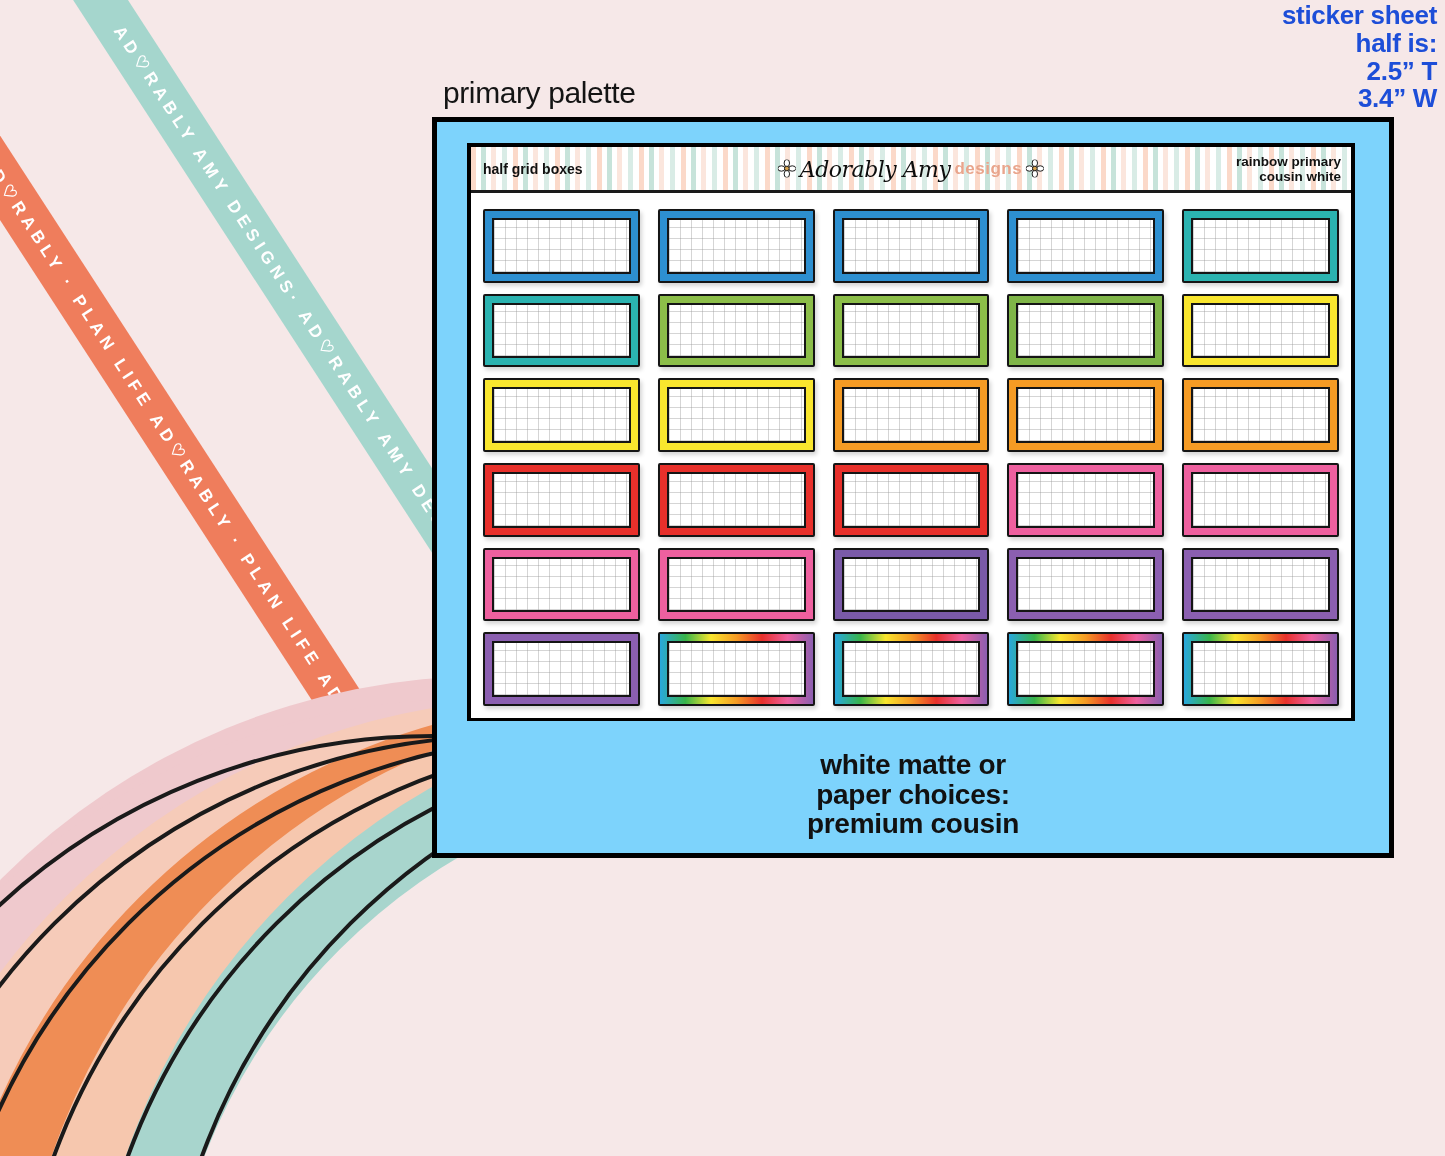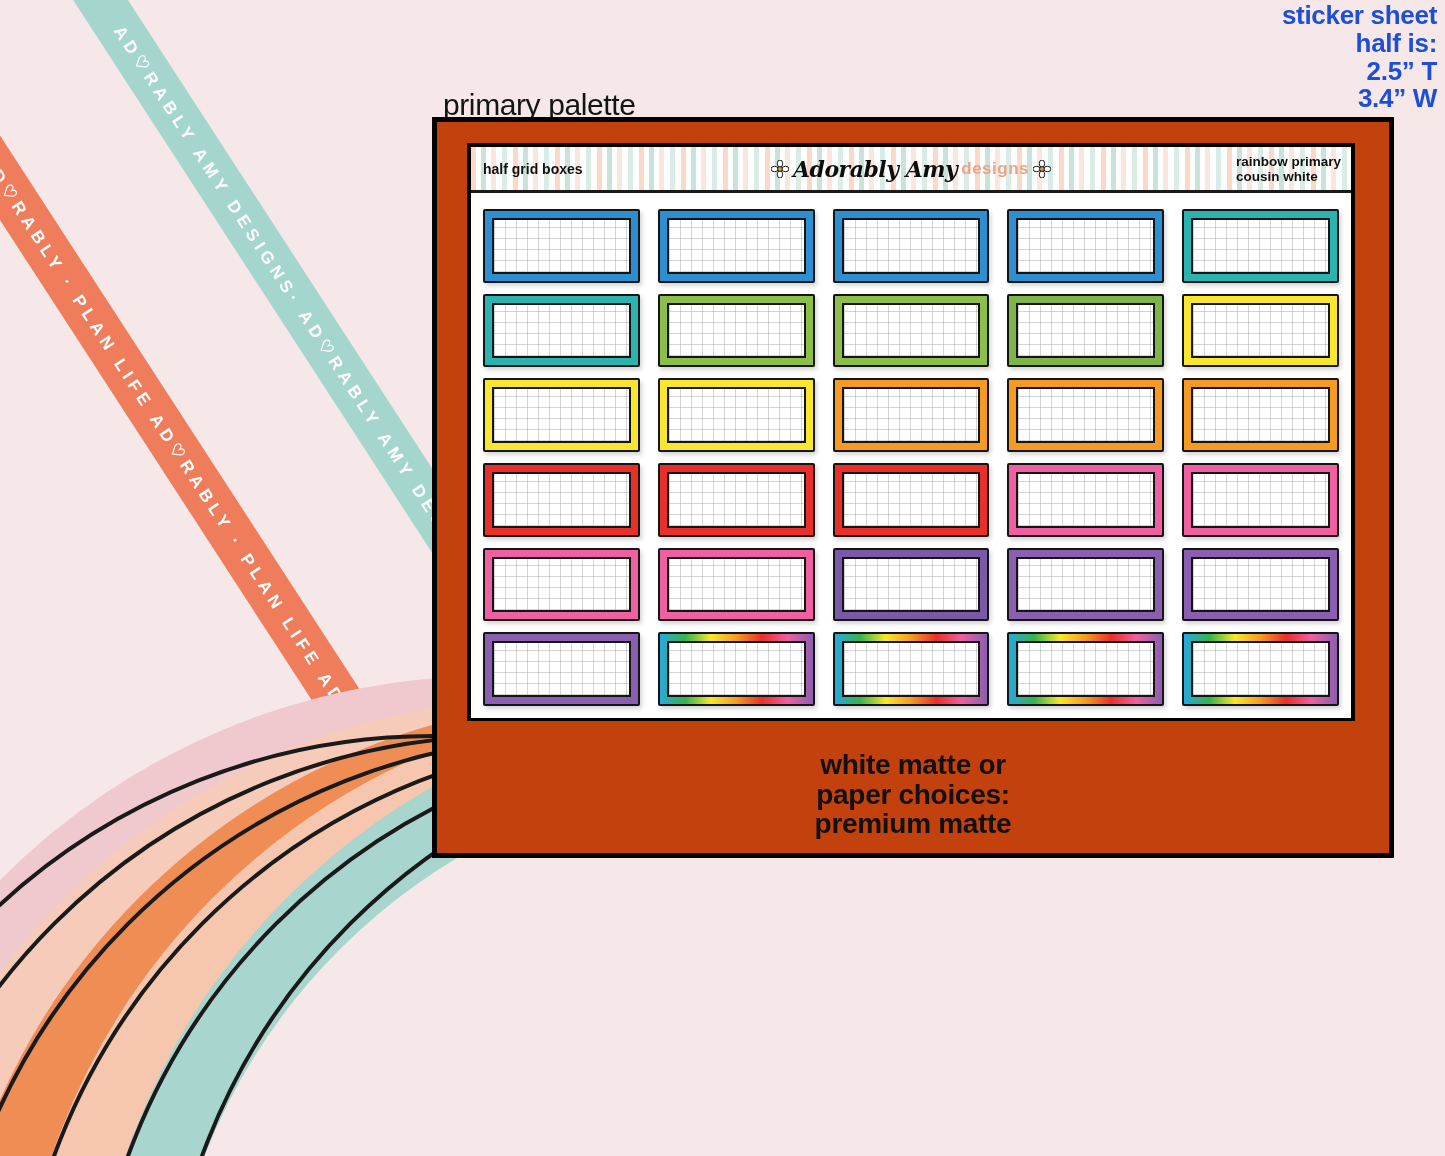--- a/index.html
+++ b/index.html
@@ -58,32 +58,32 @@
     right: 8px; top: 2px;
     text-align: right;
     font-size: 26px;
     font-weight: 700;
     line-height: 1.07;
     color: #1d4ed8;
     letter-spacing: -0.3px;
   }
   #palette-title {
     position: absolute;
-    left: 443px; top: 88px;
+    left: 443px; top: 76px;
     font-size: 30px;
     color: #141414;
     letter-spacing: -0.4px;
   }
 
   
   #product-frame {
     position: absolute;
     left: 432px; top: 117px;
     width: 962px; height: 741px;
-    background: #c2410c;
+    background: #7dd3fc;
     border: 5px solid #000000;
   }
 
   
   #sticker-sheet {
     position: absolute;
     left: 30px; top: 21px;
     width: 888px; height: 578px;
     background: #ffffff;
     border: 4px solid #000000;
@@ -113,38 +113,39 @@
     left: 12px; top: 50%;
     transform: translateY(-50%);
     font-size: 14px;
     font-weight: 700;
     color: #111;
   }
   #sheet-label-right {
     position: absolute;
     right: 10px; top: 50%;
     transform: translateY(-50%);
+    text-align: right;
     font-size: 13.5px;
     font-weight: 700;
     line-height: 1.12;
     color: #111;
   }
   #brand-logo {
     position: absolute;
     left: 50%; top: 50%;
     transform: translate(-50%, -50%);
     display: flex;
     align-items: center;
     gap: 4px;
     white-space: nowrap;
   }
   #brand-logo .logo-script {
     font-family: "DejaVu Serif", serif;
     font-style: italic;
-    font-weight: 700;
+    font-weight: 400;
     font-size: 22px;
     color: #0d0d0d;
     letter-spacing: -0.5px;
   }
   #brand-logo .logo-designs {
     font-family: Liberation Sans, sans-serif;
     font-weight: 700;
     font-size: 17px;
     color: #e9a58c;
     letter-spacing: 0.5px;
@@ -420,18 +421,18 @@
           <div class="sticker" style="background: linear-gradient(90deg, rgb(41, 168, 221), rgb(56, 180, 74), rgb(249, 230, 46), rgb(245, 155, 36), rgb(232, 48, 43), rgb(238, 96, 159), rgb(139, 95, 176));">
             <div class="sticker-inner"></div>
           </div>
         </div>
 
     </div>
 
     <div id="paper-choices">
       <div>white matte or</div>
       <div>paper choices:</div>
-      <div>premium matte</div>
+      <div>premium cousin</div>
     </div>
 
   </div>
 
 </div>
 
 </body></html>

